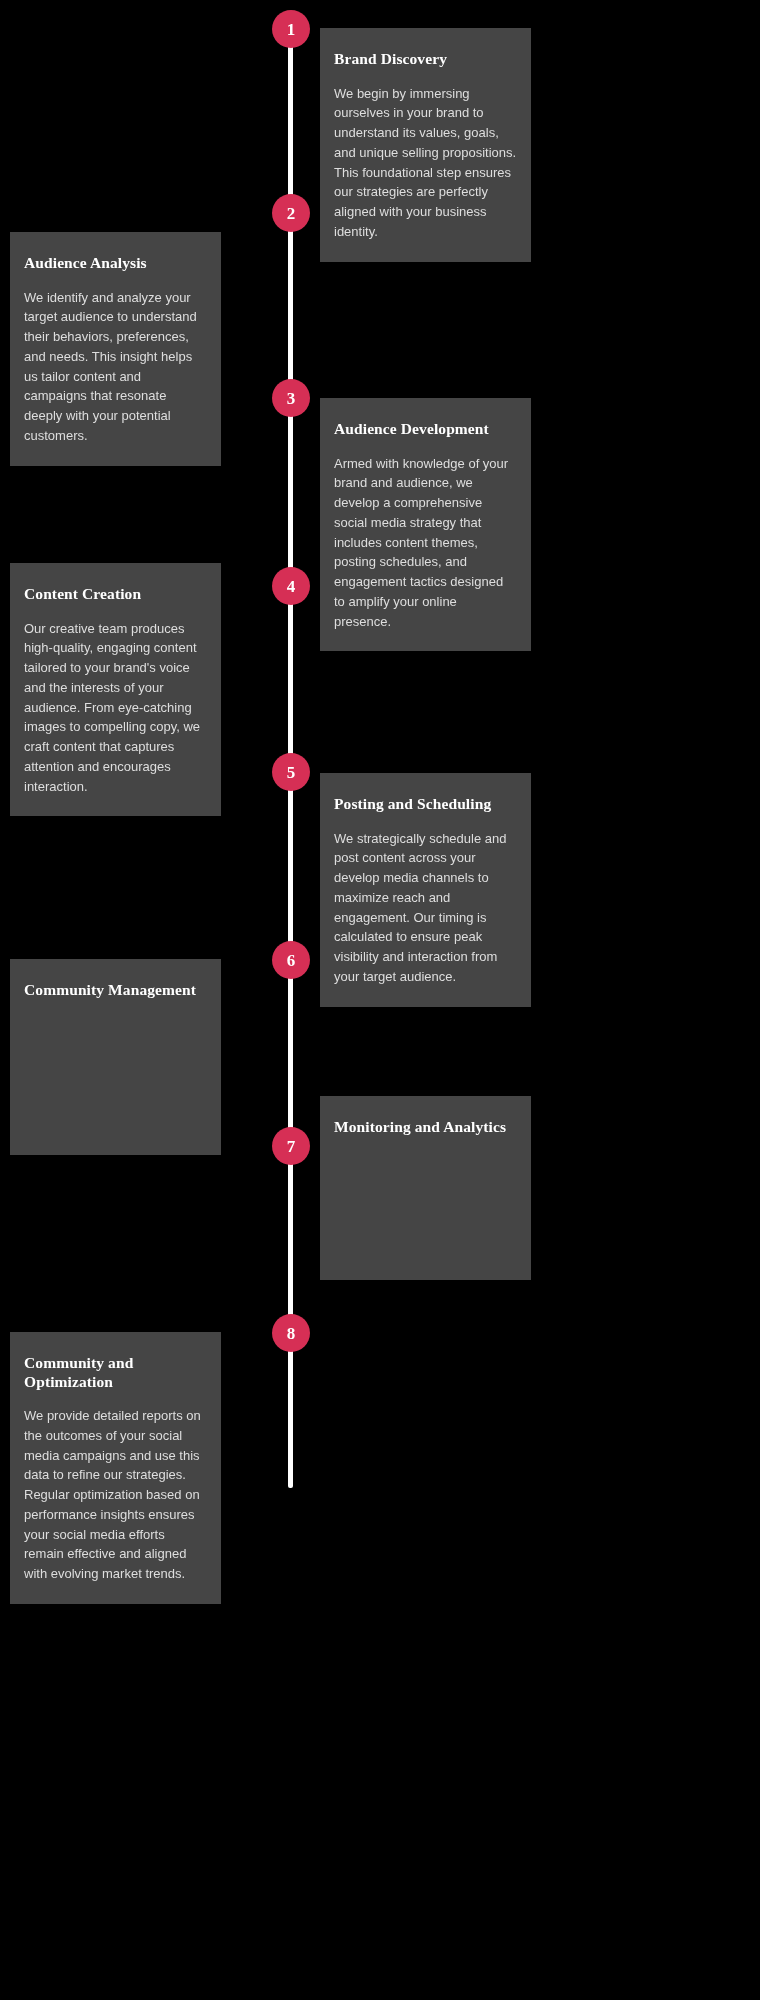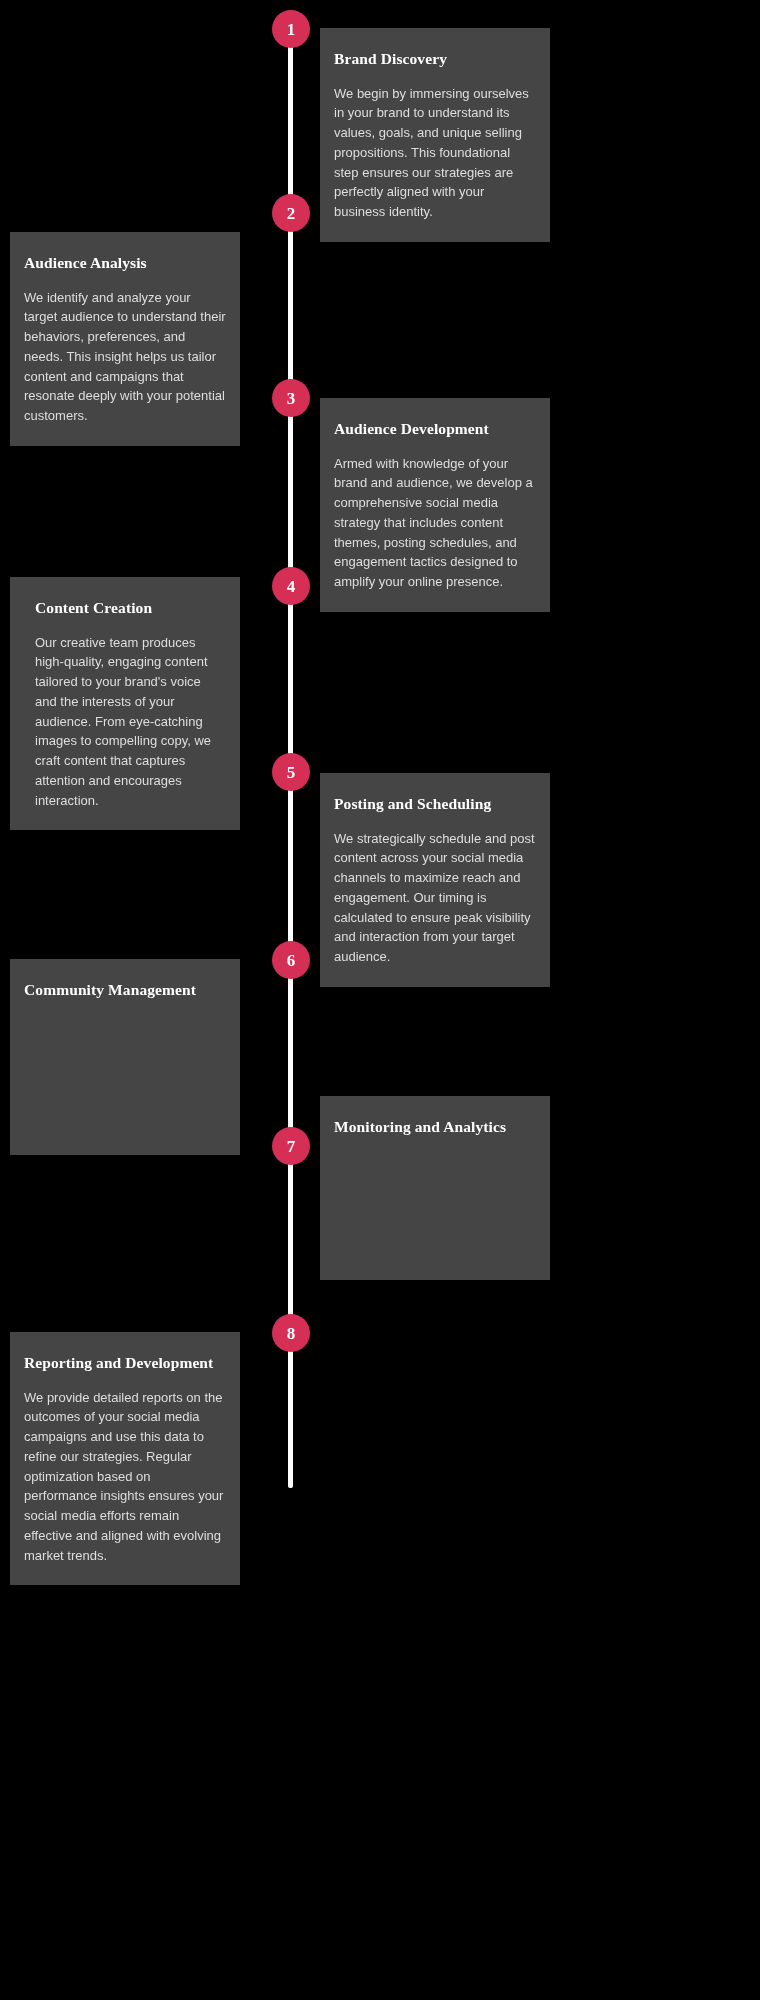--- a/index.html
+++ b/index.html
@@ -51,21 +51,21 @@
     justify-content: center;
     left: 272px;
     z-index: 3;
     line-height: 1;
   }
 
   
   .card {
     position: absolute;
     background: #454545;
-    width: 230px;
+    width: 211px;
     overflow: hidden;
     z-index: 1;
   }
 
   .card.right { left: 320px; }
   .card.left  { left: 10px; }
 
   .card-inner {
     padding: 22px 14px 20px 14px;
   }
@@ -115,33 +115,33 @@
       </div>
       <div class="card right" style="top: 398px; min-height: 188px;">
         <div class="card-inner">
           <div class="card-title">Audience Development</div>
           <div class="card-body">Armed with knowledge of your brand and audience, we develop a comprehensive social media strategy that includes content themes, posting schedules, and engagement tactics designed to amplify your online presence.</div>
         </div>
       </div>
       <div class="marker" style="top: 379px;">
         <span>3</span>
       </div>
-      <div class="card left" style="top: 577px; min-height: 196px; padding-left: 11px;">
+      <div class="card left" style="top: 563px; min-height: 196px;">
         <div class="card-inner">
           <div class="card-title">Content Creation</div>
           <div class="card-body">Our creative team produces high-quality, engaging content tailored to your brand's voice and the interests of your audience. From eye-catching images to compelling copy, we craft content that captures attention and encourages interaction.</div>
         </div>
       </div>
       <div class="marker" style="top: 567px;">
         <span>4</span>
       </div>
       <div class="card right" style="top: 773px; min-height: 177px;">
         <div class="card-inner">
           <div class="card-title">Posting and Scheduling</div>
-          <div class="card-body">We strategically schedule and post content across your social media channels to maximize reach and engagement. Our timing is calculated to ensure peak visibility and interaction from your target audience.</div>
+          <div class="card-body">We strategically schedule and post content across your develop media channels to maximize reach and engagement. Our timing is calculated to ensure peak visibility and interaction from your target audience.</div>
         </div>
       </div>
       <div class="marker" style="top: 753px;">
         <span>5</span>
       </div>
       <div class="card left" style="top: 959px; min-height: 196px;">
         <div class="card-inner">
           <div class="card-title">Community Management</div>
         </div>
       </div>
@@ -151,21 +151,21 @@
       <div class="card right" style="top: 1096px; min-height: 184px;">
         <div class="card-inner">
           <div class="card-title">Monitoring and Analytics</div>
         </div>
       </div>
       <div class="marker" style="top: 1127px;">
         <span>7</span>
       </div>
       <div class="card left" style="top: 1332px; min-height: 200px;">
         <div class="card-inner">
-          <div class="card-title">Reporting and Development</div>
+          <div class="card-title">Community and Optimization</div>
           <div class="card-body">We provide detailed reports on the outcomes of your social media campaigns and use this data to refine our strategies. Regular optimization based on performance insights ensures your social media efforts remain effective and aligned with evolving market trends.</div>
         </div>
       </div>
       <div class="marker" style="top: 1314px;">
         <span>8</span>
       </div>
     </div>
 
 </div>
 

